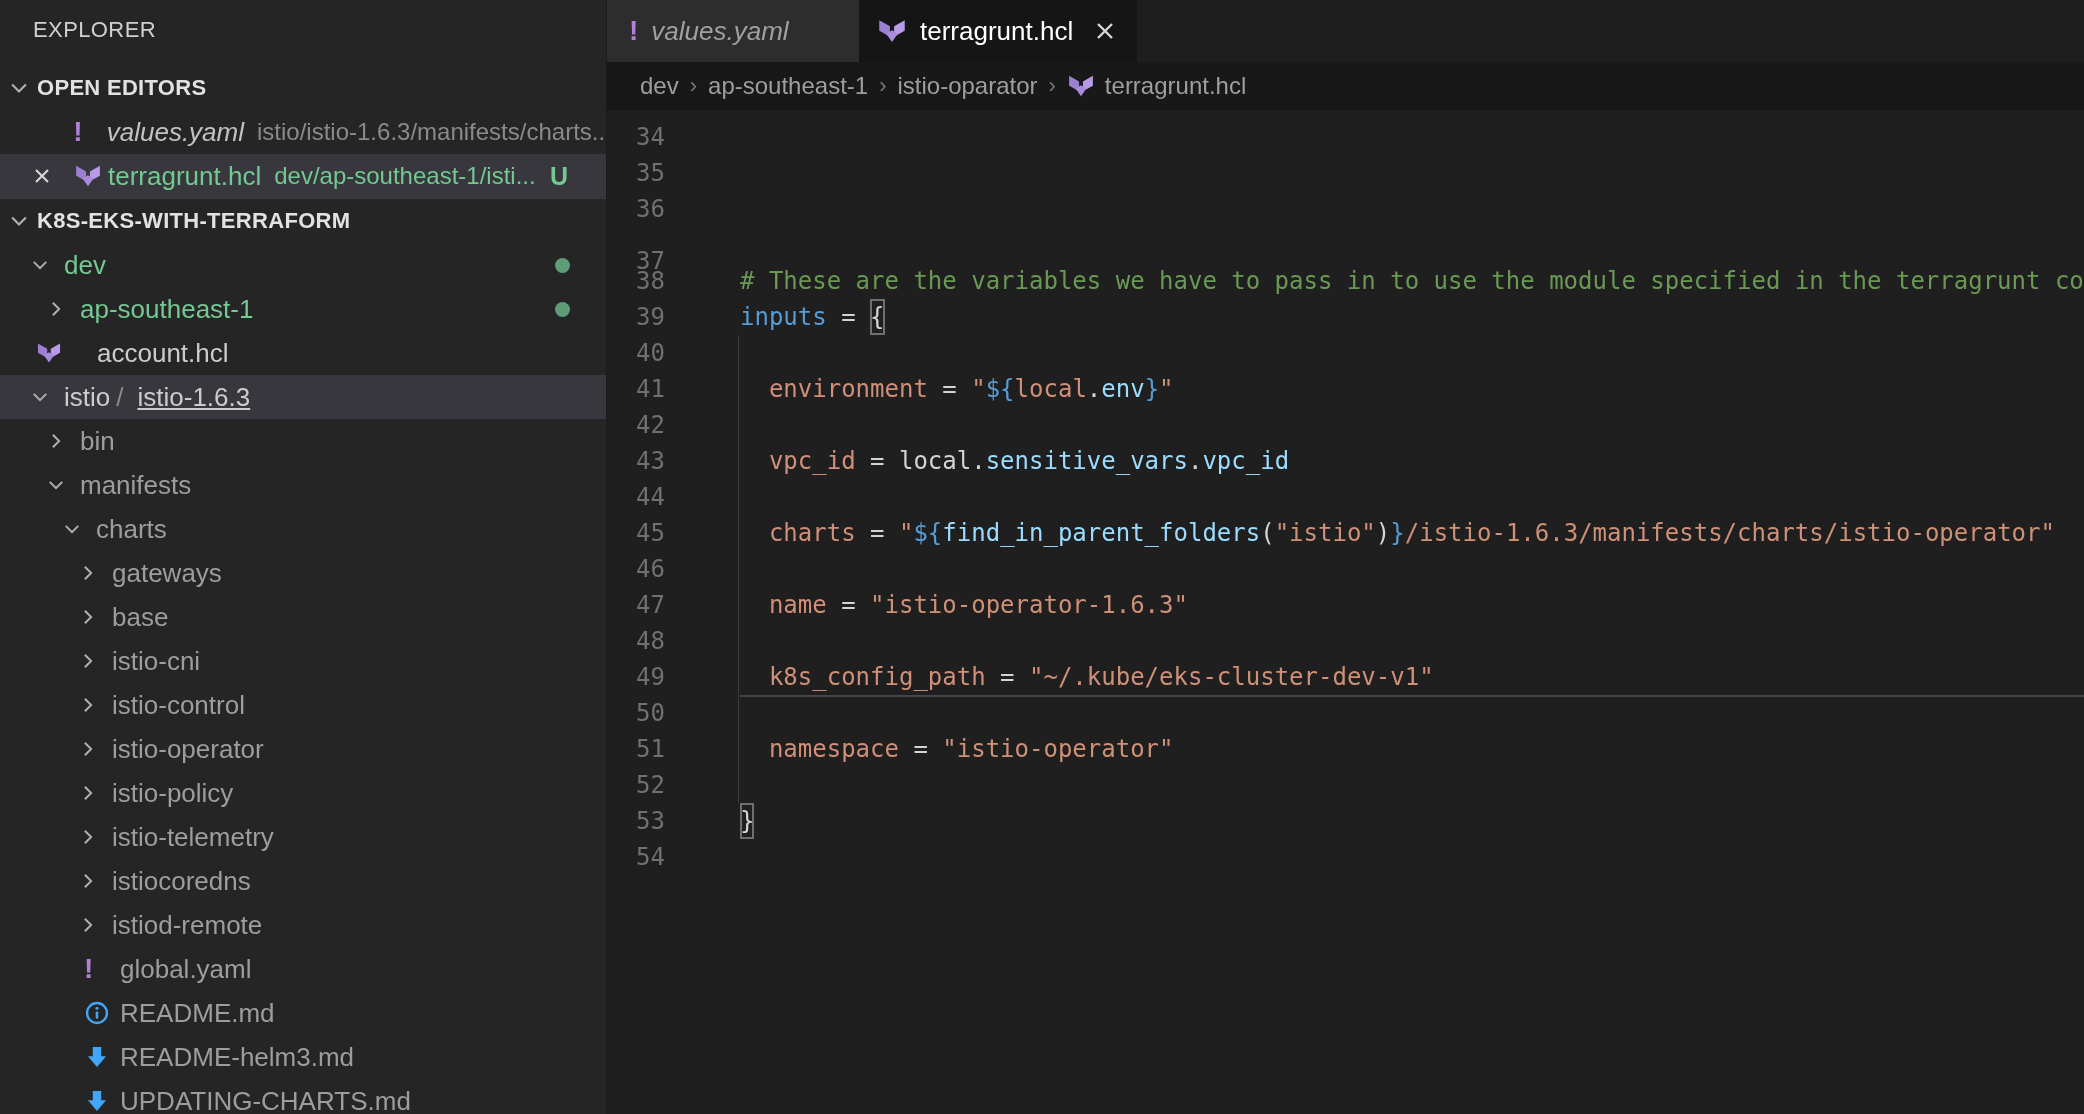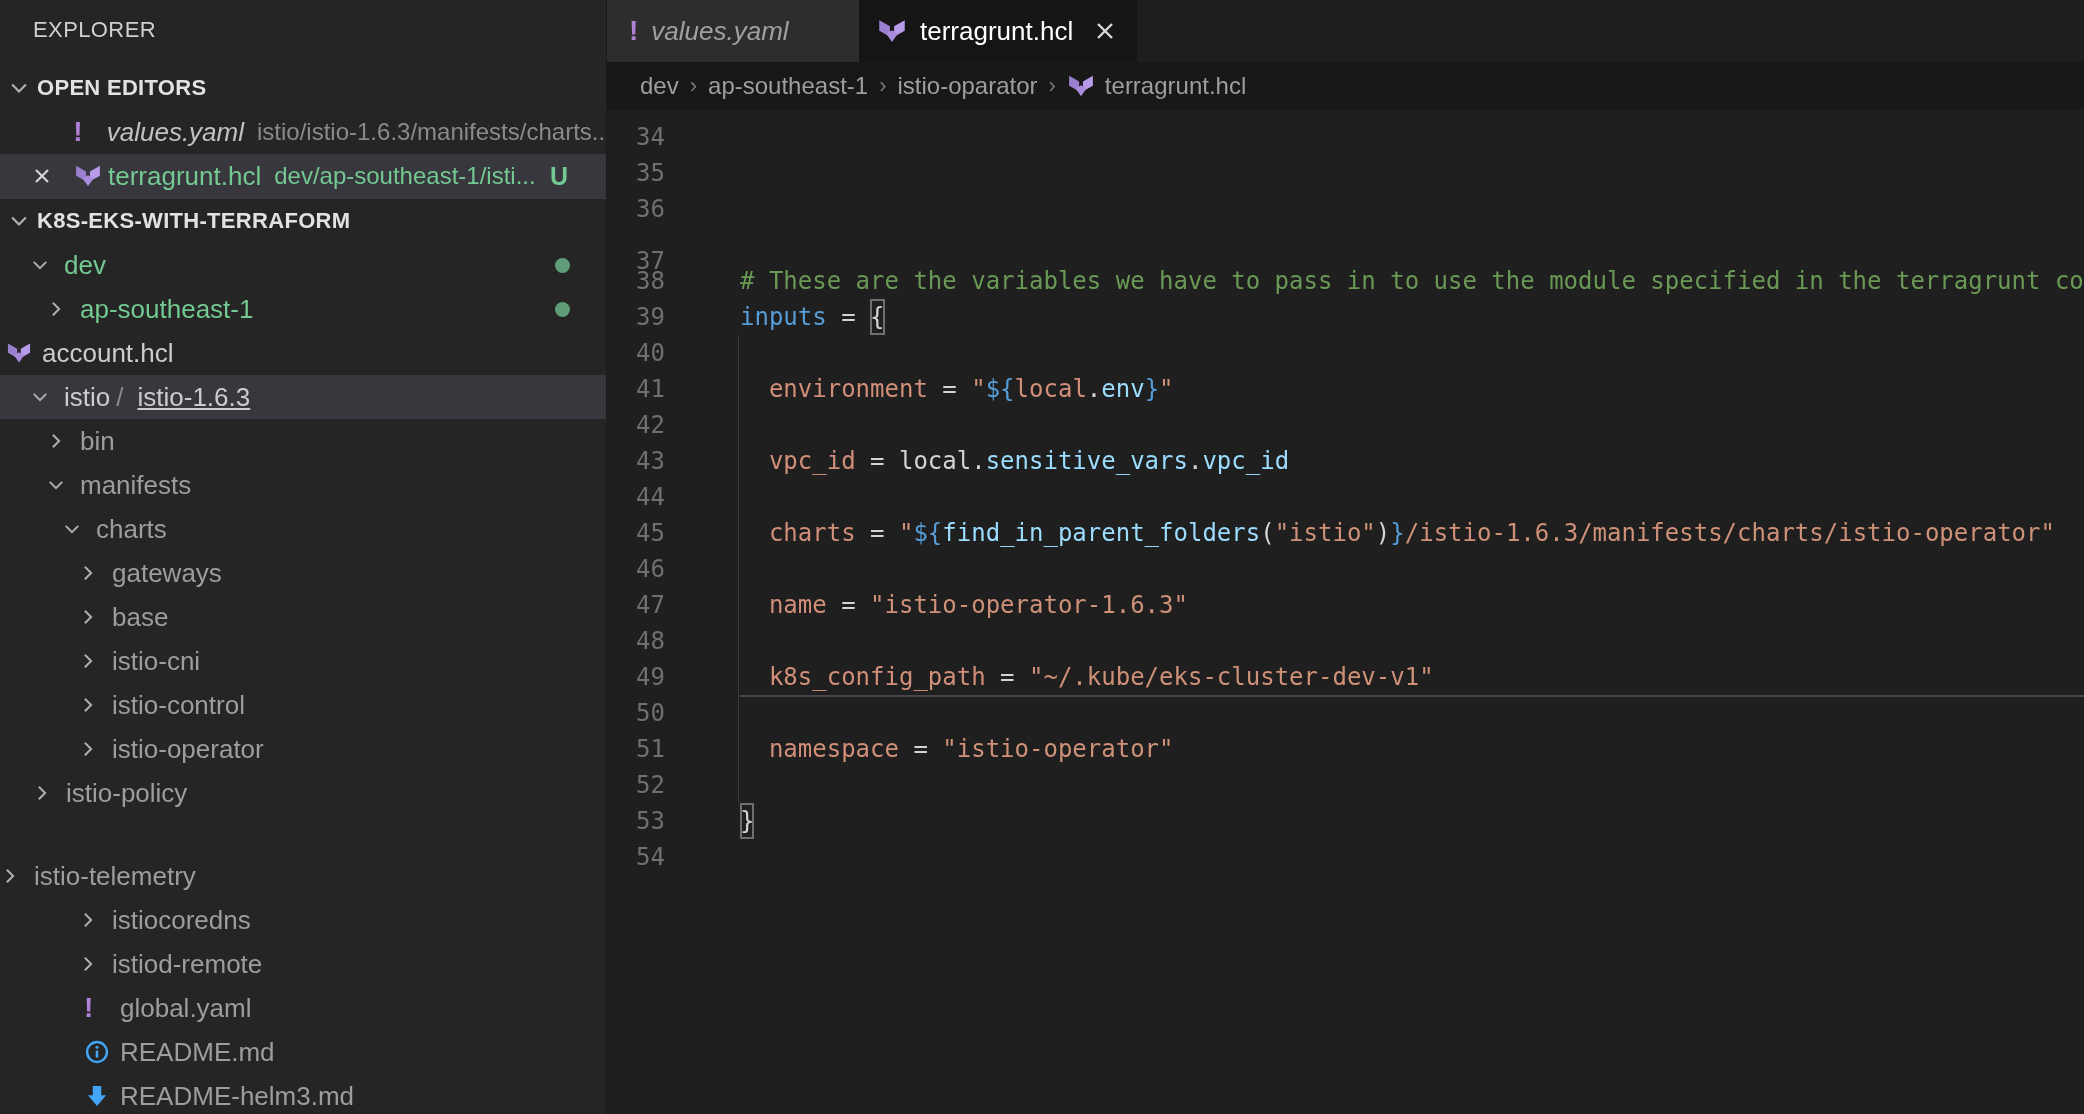--- a/index.html
+++ b/index.html
@@ -131,21 +131,21 @@
         </div>
         <div class="row" style="padding-left: 46px;">
           <span class="t-chev">
             <svg width="22" height="22" viewBox="0 0 16 16" fill="none" xmlns="http://www.w3.org/2000/svg">
               <path d="M5.5 3 L10.5 8 L5.5 13" stroke="#b0b0b0" stroke-width="1.6"></path>
             </svg>
           </span>
           <span class="green">ap-southeast-1</span>
           <span class="dot"></span>
         </div>
-        <div class="row" style="">
+        <div class="row" style="padding-left: 30px; gap: 25px;">
           <span class="t-icon">
             <svg width="28" height="28" viewBox="0 0 16 16" fill="none" xmlns="http://www.w3.org/2000/svg">
               <polygon points="1.2,2.2 6.9,5.4 6.9,11 1.2,7.8" fill="#9B7FD0"></polygon>
               <polygon points="14.8,2.2 9.1,5.4 9.1,11 14.8,7.8" fill="#B79AE8"></polygon>
               <polygon points="8,7.6 11.1,9.4 8,13.9 4.9,9.4" fill="#A98BDC"></polygon>
             </svg>
           </span>
           <span class="normal">account.hcl</span>
         </div>
         <div class="row sel" style="padding-left: 30px;">
@@ -213,29 +213,29 @@
           <span class="dim">istio-control</span>
         </div>
         <div class="row" style="padding-left: 78px;">
           <span class="t-chev">
             <svg width="22" height="22" viewBox="0 0 16 16" fill="none" xmlns="http://www.w3.org/2000/svg">
               <path d="M5.5 3 L10.5 8 L5.5 13" stroke="#b0b0b0" stroke-width="1.6"></path>
             </svg>
           </span>
           <span class="dim">istio-operator</span>
         </div>
-        <div class="row" style="padding-left: 32px;">
+        <div class="row" style="padding-left: 78px;">
           <span class="t-chev">
             <svg width="22" height="22" viewBox="0 0 16 16" fill="none" xmlns="http://www.w3.org/2000/svg">
               <path d="M5.5 3 L10.5 8 L5.5 13" stroke="#b0b0b0" stroke-width="1.6"></path>
             </svg>
           </span>
           <span class="dim">istio-policy</span>
         </div>
-        <div class="row" style=" margin-top: 39px;">
+        <div class="row" style="padding-left: 78px;">
           <span class="t-chev">
             <svg width="22" height="22" viewBox="0 0 16 16" fill="none" xmlns="http://www.w3.org/2000/svg">
               <path d="M5.5 3 L10.5 8 L5.5 13" stroke="#b0b0b0" stroke-width="1.6"></path>
             </svg>
           </span>
           <span class="dim">istio-telemetry</span>
         </div>
         <div class="row" style="padding-left: 78px;">
           <span class="t-chev">
             <svg width="22" height="22" viewBox="0 0 16 16" fill="none" xmlns="http://www.w3.org/2000/svg">

